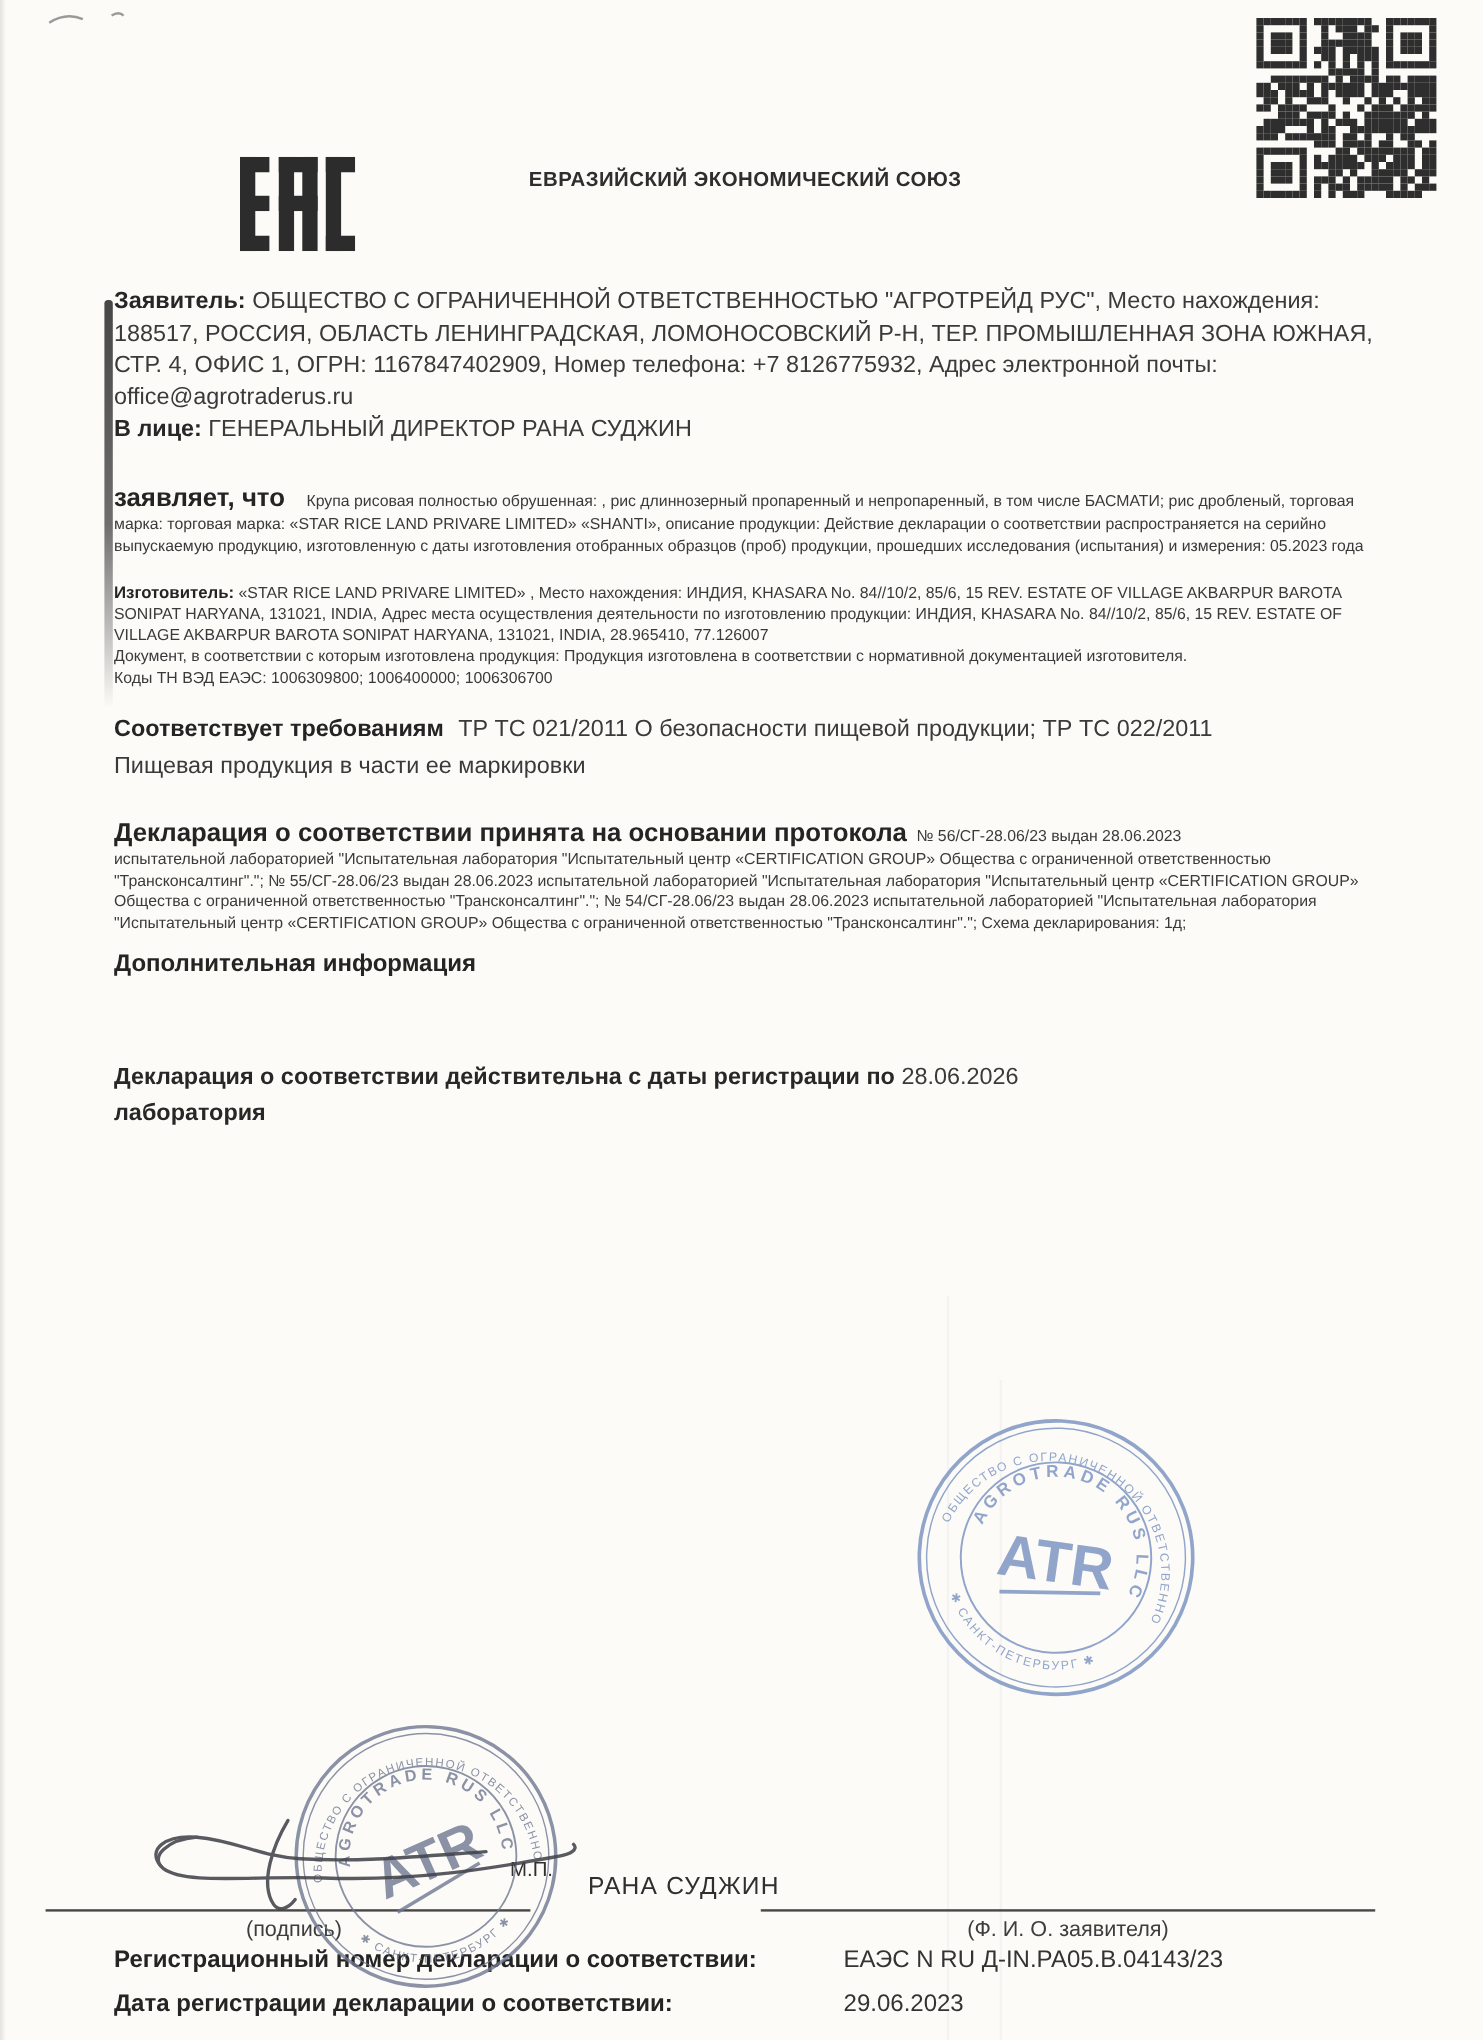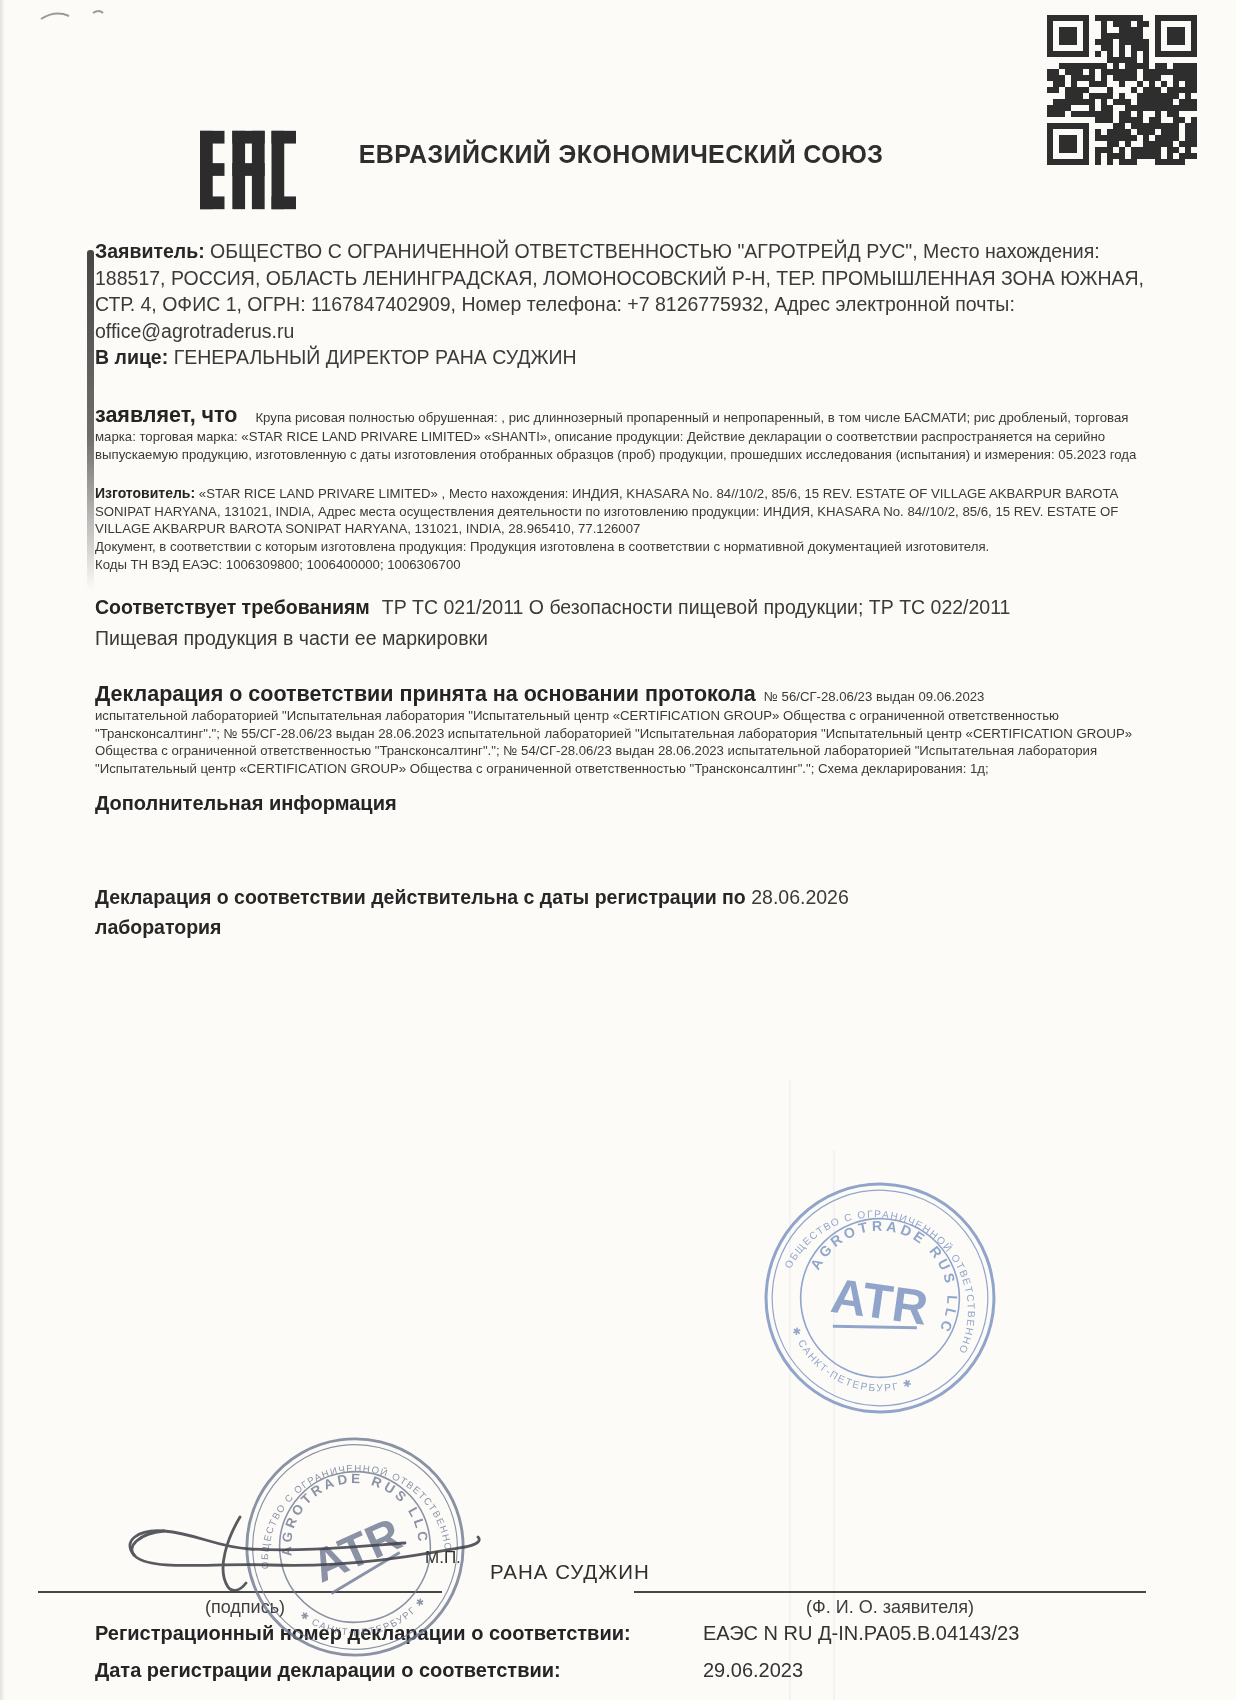--- a/index.html
+++ b/index.html
@@ -5,21 +5,21 @@
   html,body{margin:0;padding:0;}
   body{
     width:1236px;height:1700px;position:relative;overflow:hidden;
     background:#fcfbf8;
     font-family:"Liberation Sans","DejaVu Sans",sans-serif;
     color:#3a3a3a;
   }
   .abs{position:absolute;}
   
   .titles{left:95px;top:140px;width:1052px;text-align:center;}
-  .title-line{font-weight:bold;font-size:25px;letter-spacing:.4px;color:#2e2e2e;}
+  .title-line{font-weight:bold;font-size:17px;letter-spacing:.4px;color:#2e2e2e;}
   .title-line + .title-line{margin-top:22px;}
   
   .block{left:95px;width:1052px;}
   .block p{margin:0;}
   .body-big{font-size:19.5px;line-height:26.5px;}
   .body-big b{color:#272727;}
   .small{font-size:13.2px;line-height:17.7px;}
   .lead-big{font-size:21.5px;line-height:26px;font-weight:bold;color:#242424;}
   .lead-mid{font-size:19.5px;font-weight:bold;color:#242424;}
   .sp12{margin-left:12px;}
@@ -506,21 +506,21 @@
   <p><b class="bold-sm">Изготовитель:</b> <span>«STAR RICE LAND PRIVARE LIMITED» , Место нахождения: ИНДИЯ, KHASARA No. 84//10/2, 85/6, 15 REV. ESTATE OF VILLAGE AKBARPUR BAROTA SONIPAT HARYANA, 131021, INDIA, Адрес места осуществления деятельности по изготовлению продукции: ИНДИЯ, KHASARA No. 84//10/2, 85/6, 15 REV. ESTATE OF VILLAGE AKBARPUR BAROTA SONIPAT HARYANA, 131021, INDIA, 28.965410, 77.126007</span></p>
   <p>Документ, в соответствии с которым изготовлена продукция: Продукция изготовлена в соответствии с нормативной документацией изготовителя.</p>
   <p>Коды ТН ВЭД ЕАЭС: 1006309800; 1006400000; 1006306700</p>
 </div>
 
 <div class="abs" style="left:95px;top:592px;width:990px;font-size:19.5px;line-height:30.5px;">
   <p style="margin:0;"><b class="lead-mid">Соответствует требованиям</b><span class="sp12">ТР ТС 021/2011 О безопасности пищевой продукции; ТР ТС 022/2011 Пищевая продукция в части ее маркировки</span></p>
 </div>
 
 <div class="abs block" style="top:681px;">
-  <p style="white-space:nowrap;"><b class="lead-big">Декларация о соответствии принята на основании протокола</b><span class="small sp8">№ 56/СГ-28.06/23 выдан 09.06.2023</span></p>
+  <p style="white-space:nowrap;"><b class="lead-big">Декларация о соответствии принята на основании протокола</b><span class="small sp8">№ 56/СГ-28.06/23 выдан 28.06.2023</span></p>
   <p class="small">испытательной лабораторией "Испытательная лаборатория "Испытательный центр «CERTIFICATION GROUP» Общества с ограниченной ответственностью "Трансконсалтинг"."; № 55/СГ-28.06/23 выдан 28.06.2023  испытательной лабораторией "Испытательная лаборатория "Испытательный центр «CERTIFICATION GROUP» Общества с ограниченной ответственностью "Трансконсалтинг"."; № 54/СГ-28.06/23 выдан 28.06.2023  испытательной лабораторией "Испытательная лаборатория "Испытательный центр «CERTIFICATION GROUP» Общества с ограниченной ответственностью "Трансконсалтинг"."; Схема декларирования: 1д;</p>
 </div>
 
 <div class="abs block" style="top:792px;">
   <p class="lead-mid" style="font-size:20px;">Дополнительная информация</p>
 </div>
 
 <div class="abs block body-big" style="top:882px;line-height:30px;">
   <p><b>Декларация о соответствии действительна с даты регистрации по </b><span>28.06.2026</span></p>
   <p><b>лаборатория</b></p>

